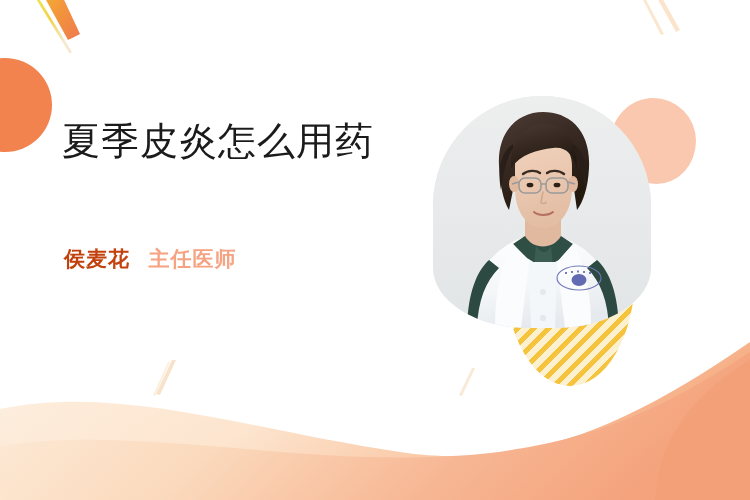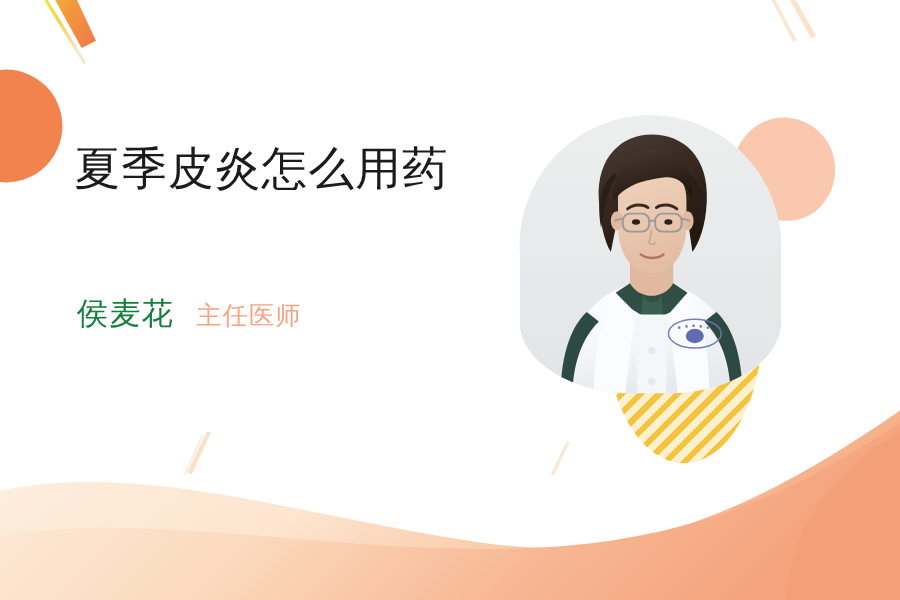--- a/index.html
+++ b/index.html
@@ -75,25 +75,25 @@
   .credit-line {
     position:absolute;
     left:64px;
     white-space:nowrap;
     line-height:1;
   }
   .credit-name   { top:248px; }
   .credit-org    { top:291px; }
 
   .nm {
-    font-size:26px; font-weight:normal;
-    color:#15803d; letter-spacing:1px;
+    font-size:21px; font-weight:bold;
+    color:#c2410c; letter-spacing:1px;
   }
   .role {
-    font-size:21px; font-weight:normal;
+    font-size:21px; font-weight:bold;
     color:#f5a383; letter-spacing:1px;
     margin-left:14px;
   }
   .org {
     font-size:20px; font-weight:normal;
     color:#f09a7c; letter-spacing:1px;
   }
   .dept { margin-left:12px; }
 </style>
 </head>

